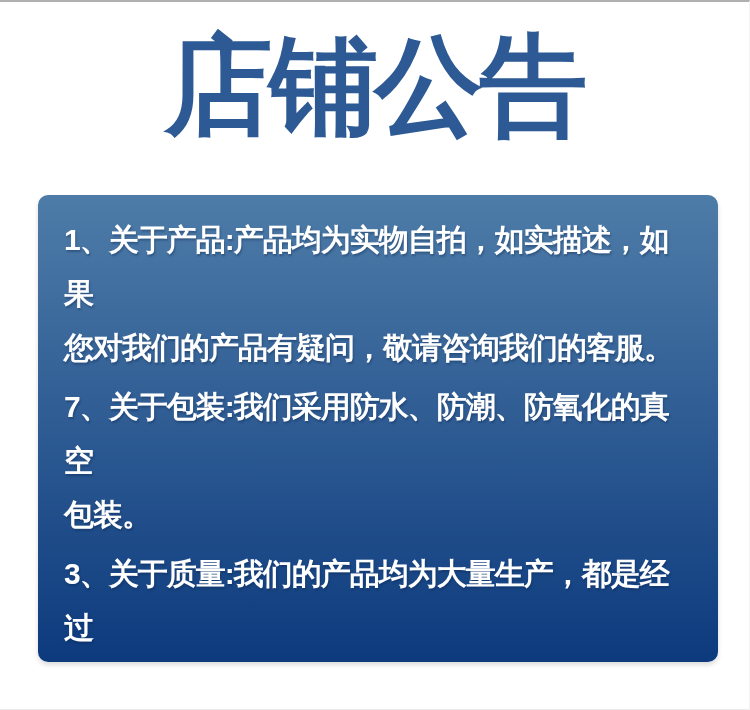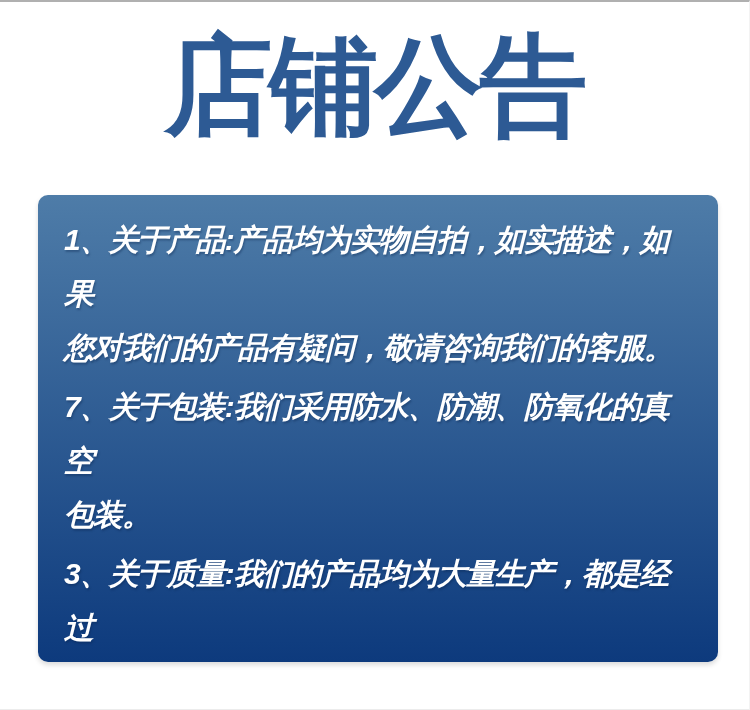--- a/index.html
+++ b/index.html
@@ -37,21 +37,20 @@
   .announcement-panel{
     position:absolute;
     left:38px;top:193px;
     width:680px;height:467px;
     box-sizing:border-box;
     border-radius:10px;
     padding:18px 24px 0 26px;
     background:linear-gradient(180deg,var(--grad-top) 0%,var(--grad-bottom) 100%);
     box-shadow:0 3px 5px rgba(0,0,0,0.14);
     overflow:hidden;
-    font-style:italic;
   }
   .announcement-item{
     margin:0 0 5px 0;
     font-size:30px;
     line-height:54px;
     font-weight:700;
     letter-spacing:-1px;
     color:var(--body-text);
     white-space:pre-line;
     text-shadow:1px 2px 2px rgba(8,35,75,0.35);

